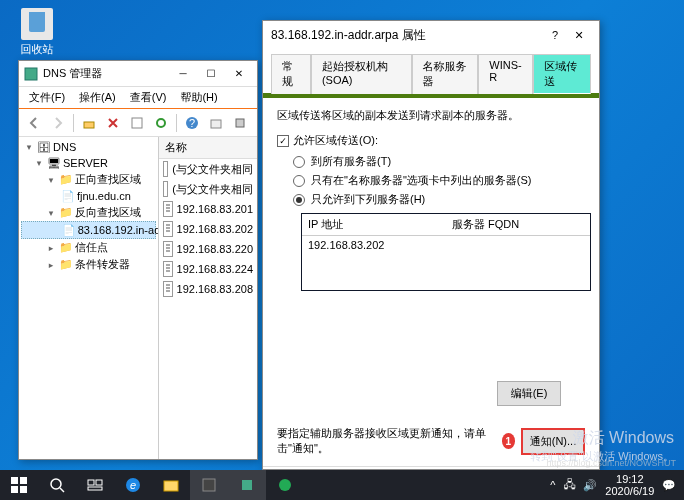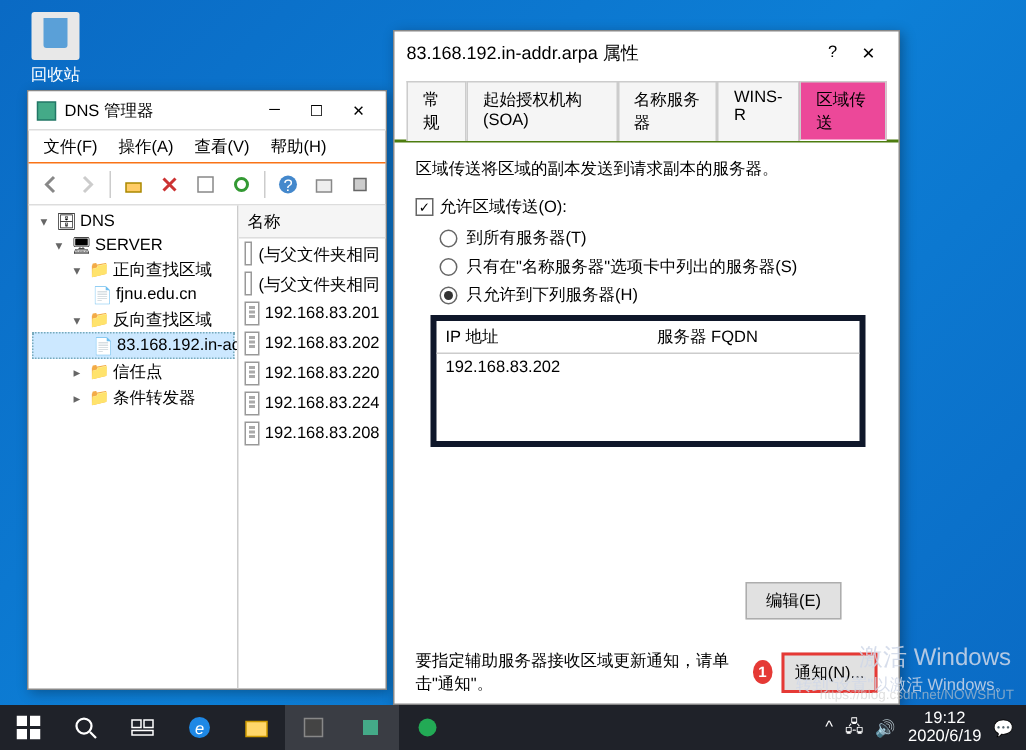--- a/index.html
+++ b/index.html
@@ -28,32 +28,32 @@
 .list{flex:1;overflow:auto}
 .list-hdr{background:#f5f5f5;border-bottom:1px solid #ddd;padding:3px 6px;font-size:11px}
 .list-item{display:flex;align-items:center;padding:2px 4px;gap:4px;white-space:nowrap}
 .file-ico{width:16px;height:16px;background:#fff;border:1px solid #999;position:relative}
 .file-ico::after{content:"";position:absolute;top:2px;left:2px;right:2px;height:2px;background:#aaa;box-shadow:0 3px #aaa,0 6px #aaa}
 .dialog{left:262px;top:20px;width:338px;height:450px}
 .dlg-title{height:28px;display:flex;align-items:center;padding:0 8px}
 .dlg-title .t{flex:1;font-size:12px}
 .dlg-q{width:24px;text-align:center}
 .dlg-x{width:24px;text-align:center}
-.tabs{display:flex;padding:4px 8px 0;border-bottom:2px solid #4d7c0f;gap:0}
+.tabs{display:flex;padding:4px 8px 0;border-bottom:5px solid #4d7c0f;gap:0}
 .tab{padding:4px 10px;border:1px solid #ccc;border-bottom:none;background:#f5f5f5;font-size:11px;position:relative;top:1px}
-.tab.active{background:#ec4899;border-bottom:1px solid #fff}
+.tab.active{background:#5eead4;border-bottom:1px solid #fff}
 .dlg-body{padding:10px 14px;font-size:11px}
 .desc{margin-bottom:10px}
 .chk-row{display:flex;align-items:center;gap:4px;margin-bottom:6px}
 .chk{width:12px;height:12px;border:1px solid #666;display:inline-flex;align-items:center;justify-content:center;font-size:9px}
 .radio-group{margin-left:16px}
 .radio-row{display:flex;align-items:center;gap:6px;margin:4px 0}
 .radio{width:12px;height:12px;border:1px solid #666;border-radius:50%;display:inline-flex;align-items:center;justify-content:center}
 .radio.sel::after{content:"";width:6px;height:6px;background:#333;border-radius:50%}
-.ip-table{border:4px solid #0f172a;margin:6px 0 0 10px;width:290px;height:88px}
+.ip-table{border:1px solid #0f172a;margin:6px 0 0 24px;width:290px;height:78px}
 .ip-hdr{display:flex;border-bottom:1px solid #ccc}
 .ip-hdr>div{padding:3px 6px;flex:1}
 .ip-row{display:flex}
 .ip-row>div{padding:3px 6px;flex:1}
 .btn{background:#e1e1e1;border:1px solid #adadad;padding:4px 0;font-size:11px;min-width:64px;text-align:center}
 .btn-row{display:flex;justify-content:flex-end;gap:6px;padding:8px 14px}
 .edit-row{display:flex;justify-content:flex-end;padding:0 24px;margin-top:90px}
 .notify-row{display:flex;align-items:center;justify-content:flex-end;gap:6px;padding:10px 14px;font-size:11px}
 .marker{width:16px;height:16px;background:#e53935;color:#fff;border-radius:50%;display:inline-flex;align-items:center;justify-content:center;font-size:10px;font-weight:bold}
 .notify-btn{border:2px solid #e53935}

